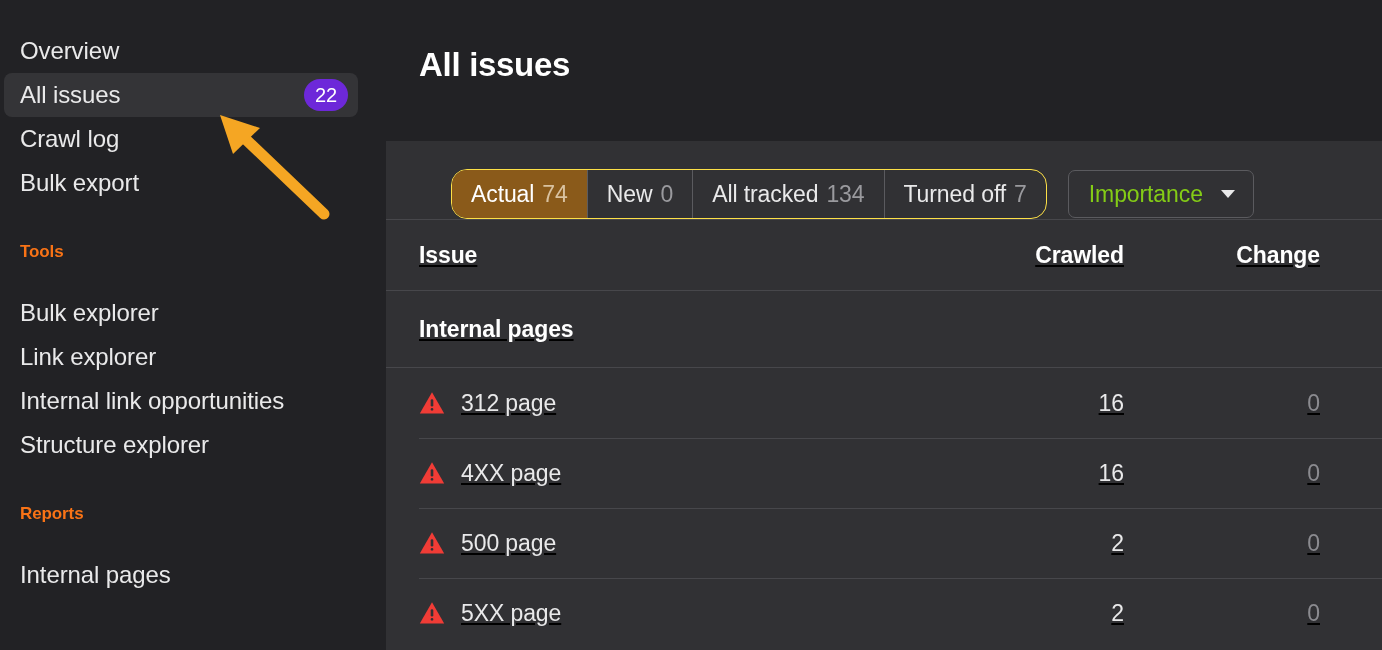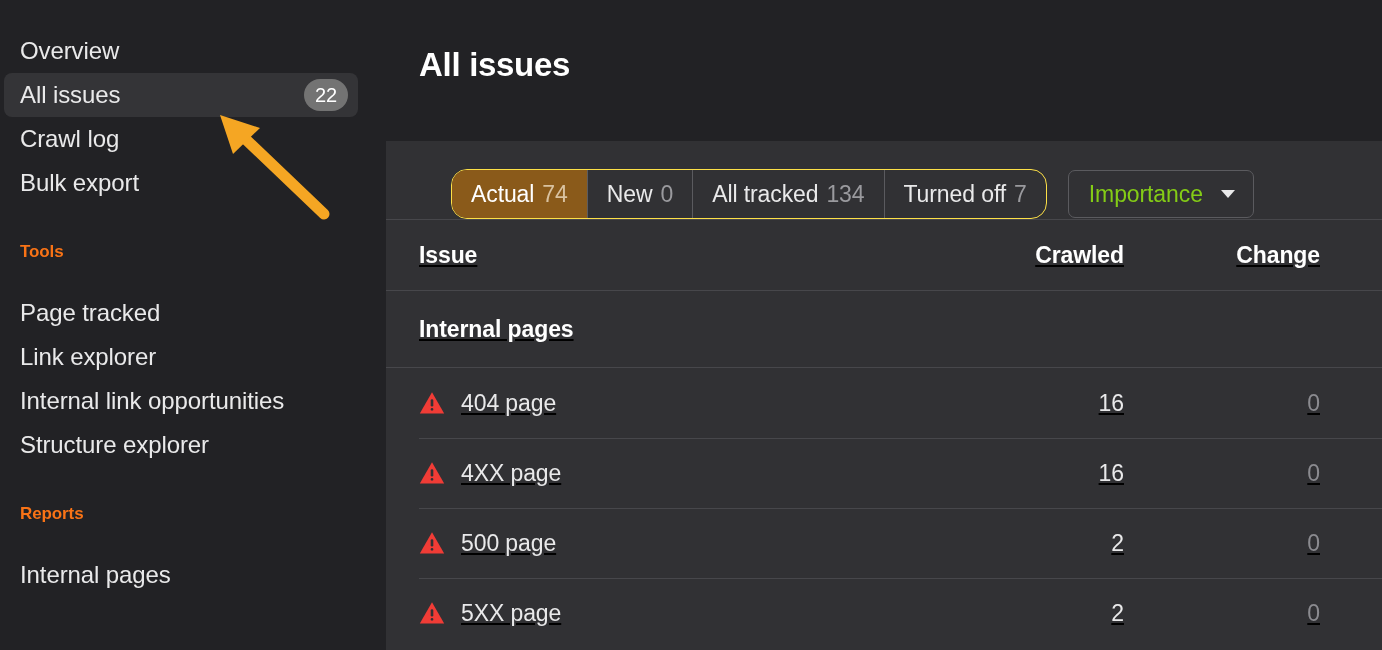--- a/index.html
+++ b/index.html
@@ -44,21 +44,21 @@
   }
   .nav-item.active {
     background: #343437;
   }
   .nav-label { line-height: 1; }
   .nav-badge {
     position: absolute;
     right: 10px;
     top: 50%;
     transform: translateY(-50%);
-    background: #737373;
+    background: #6d28d9;
     color: #ffffff;
     font-size: 20px;
     min-width: 26px;
     height: 32px;
     padding: 0 11px;
     border-radius: 16px;
     display: flex;
     align-items: center;
     justify-content: center;
     box-sizing: border-box;
@@ -263,21 +263,21 @@
     <div class="nav-item">
       <span class="nav-label">Bulk export</span>
     </div>
 
     <div class="nav-gap-lg"></div>
 
     <div class="section-title">Tools</div>
     <div class="nav-gap-sm"></div>
 
     <div class="nav-item">
-      <span class="nav-label">Page tracked</span>
+      <span class="nav-label">Bulk explorer</span>
     </div>
     <div class="nav-item">
       <span class="nav-label">Link explorer</span>
     </div>
     <div class="nav-item">
       <span class="nav-label">Internal link opportunities</span>
     </div>
     <div class="nav-item">
       <span class="nav-label">Structure explorer</span>
     </div>
@@ -339,21 +339,21 @@
           <div class="c-change"></div>
         </div>
 
         <div class="t-row">
           <div class="c-issue">
             <svg class="warn-icon" viewBox="0 0 26 24">
               <path d="M13 1.2 L25.2 22.6 L0.8 22.6 Z" fill="#f03c36"></path>
               <rect x="11.7" y="8.2" width="2.6" height="7.2" rx="1.2" fill="#313134"></rect>
               <rect x="11.7" y="17.0" width="2.6" height="2.6" rx="1.2" fill="#313134"></rect>
             </svg>
-            <span>404 page</span>
+            <span>312 page</span>
           </div>
           <div class="c-crawled">16</div>
           <div class="c-change">0</div>
         </div>
 
         <div class="t-row">
           <div class="c-issue">
             <svg class="warn-icon" viewBox="0 0 26 24">
               <path d="M13 1.2 L25.2 22.6 L0.8 22.6 Z" fill="#f03c36"></path>
               <rect x="11.7" y="8.2" width="2.6" height="7.2" rx="1.2" fill="#313134"></rect>

